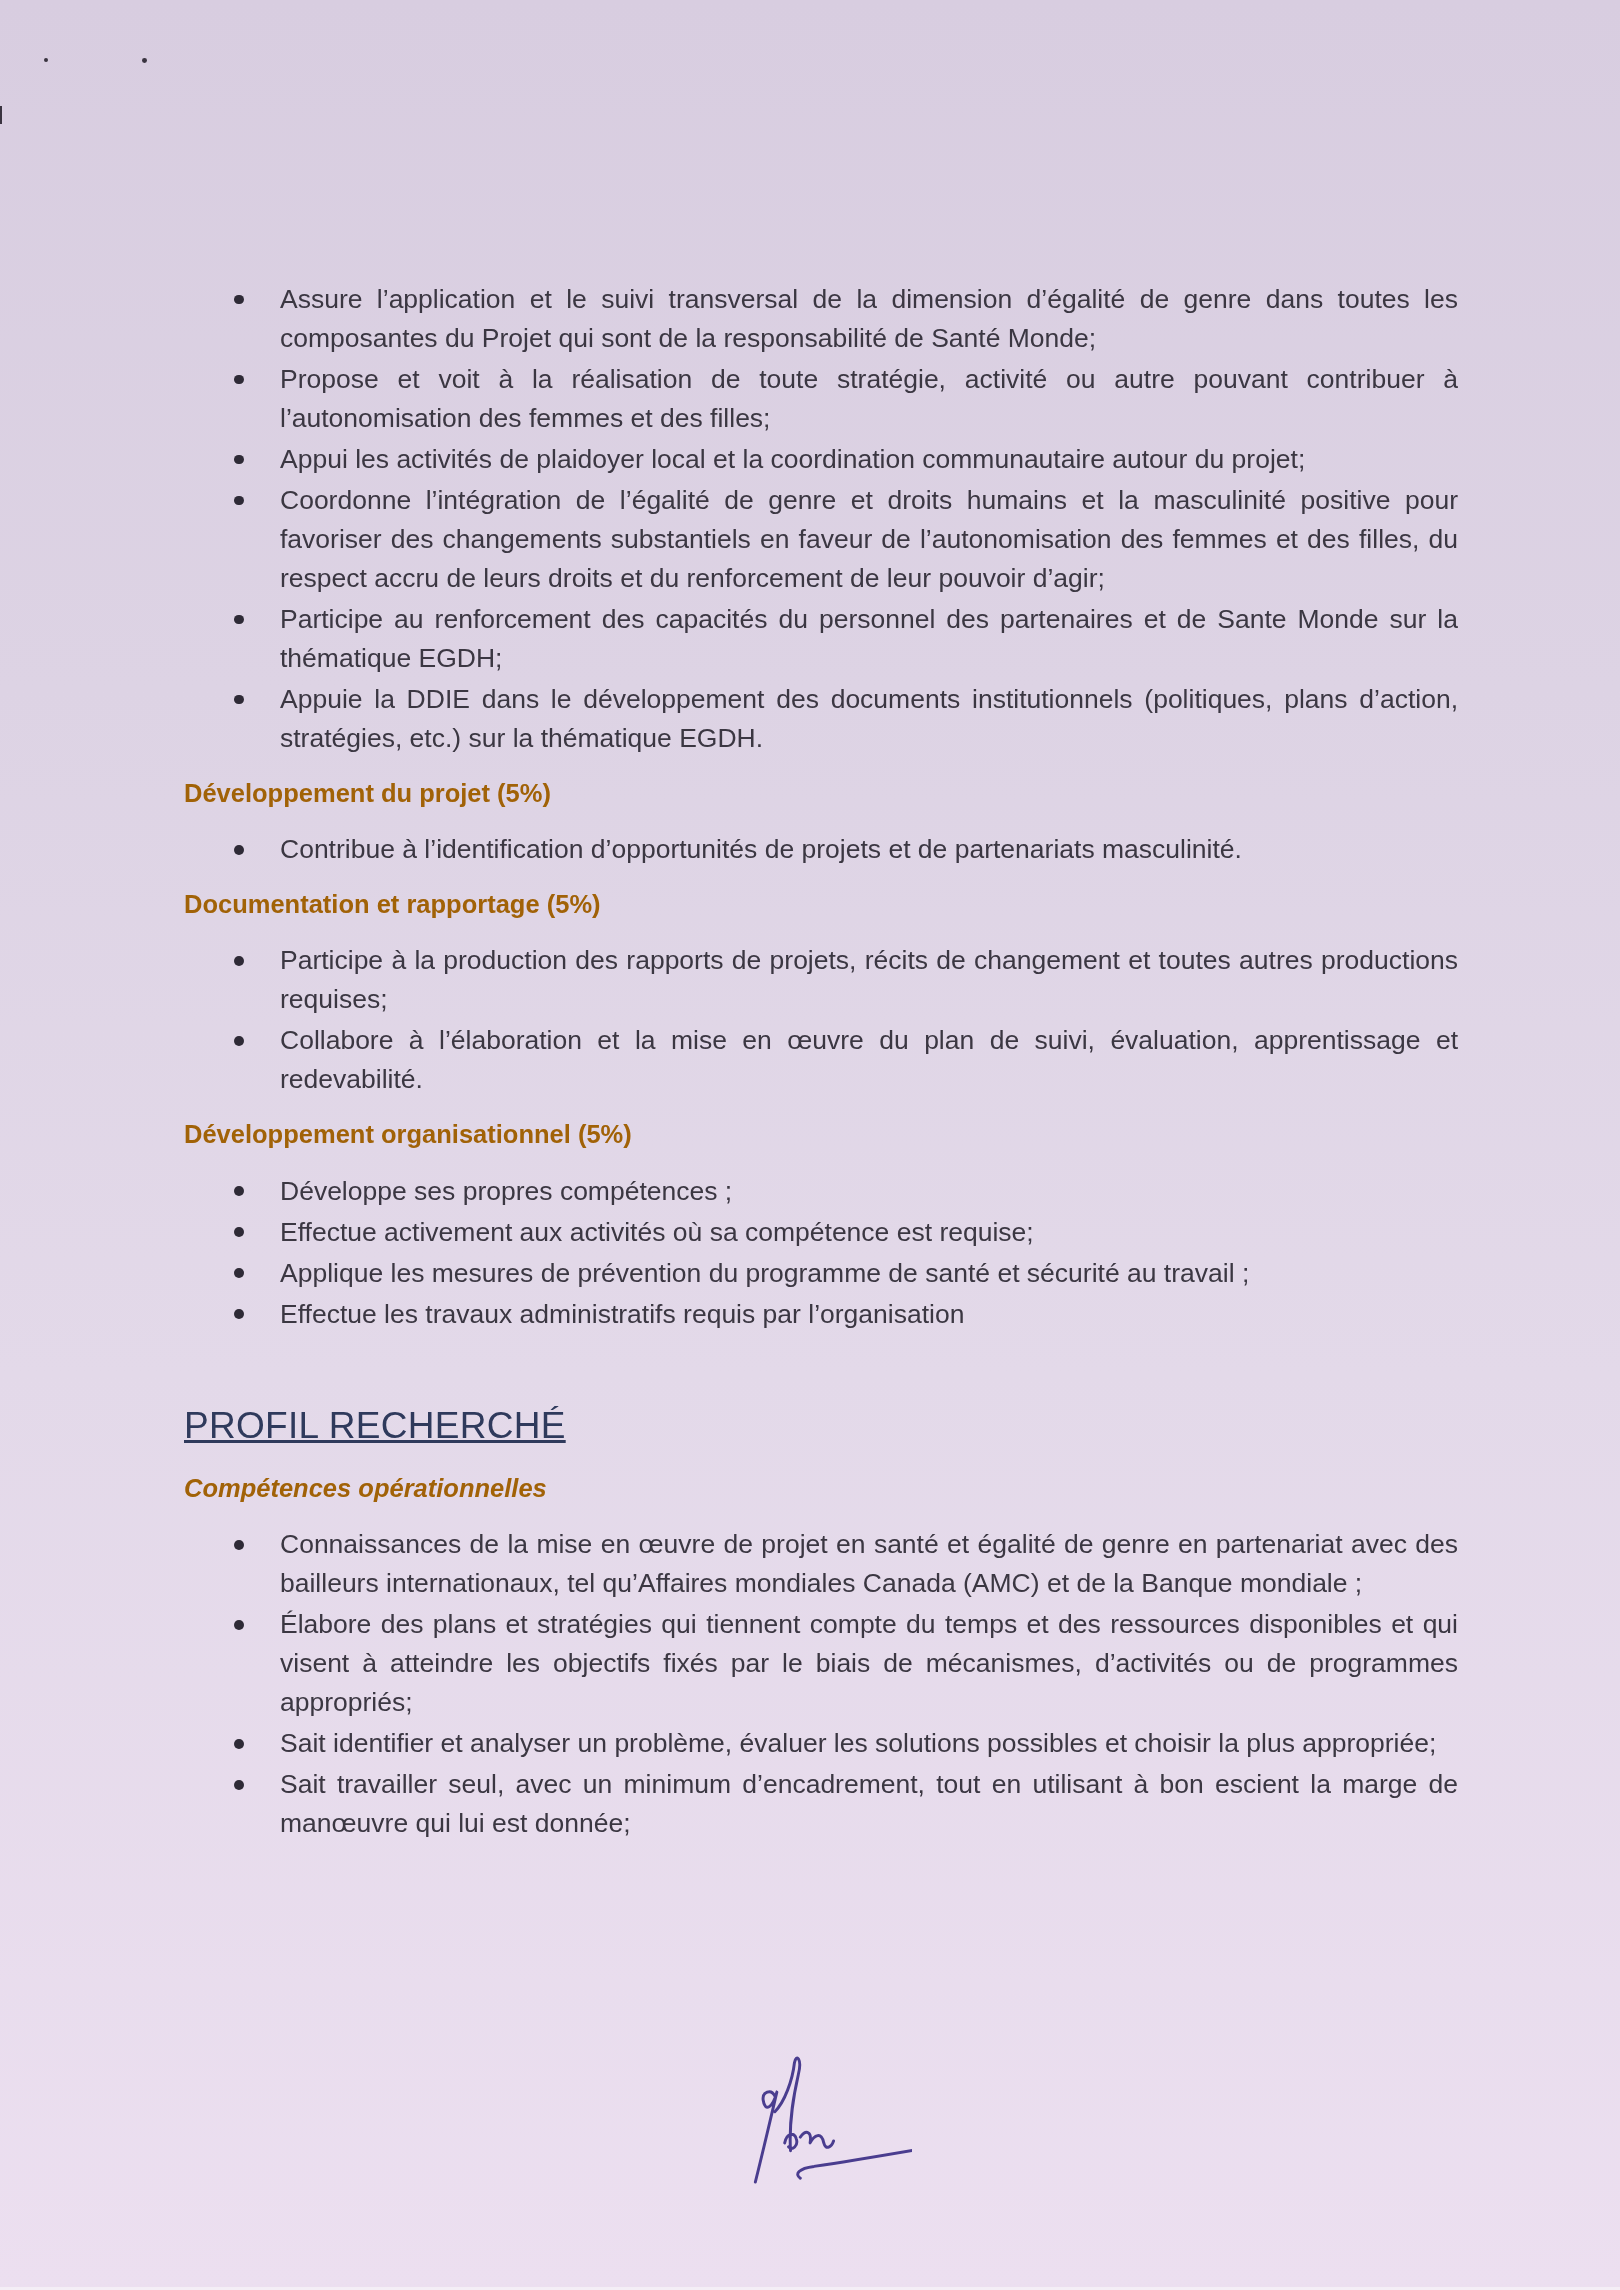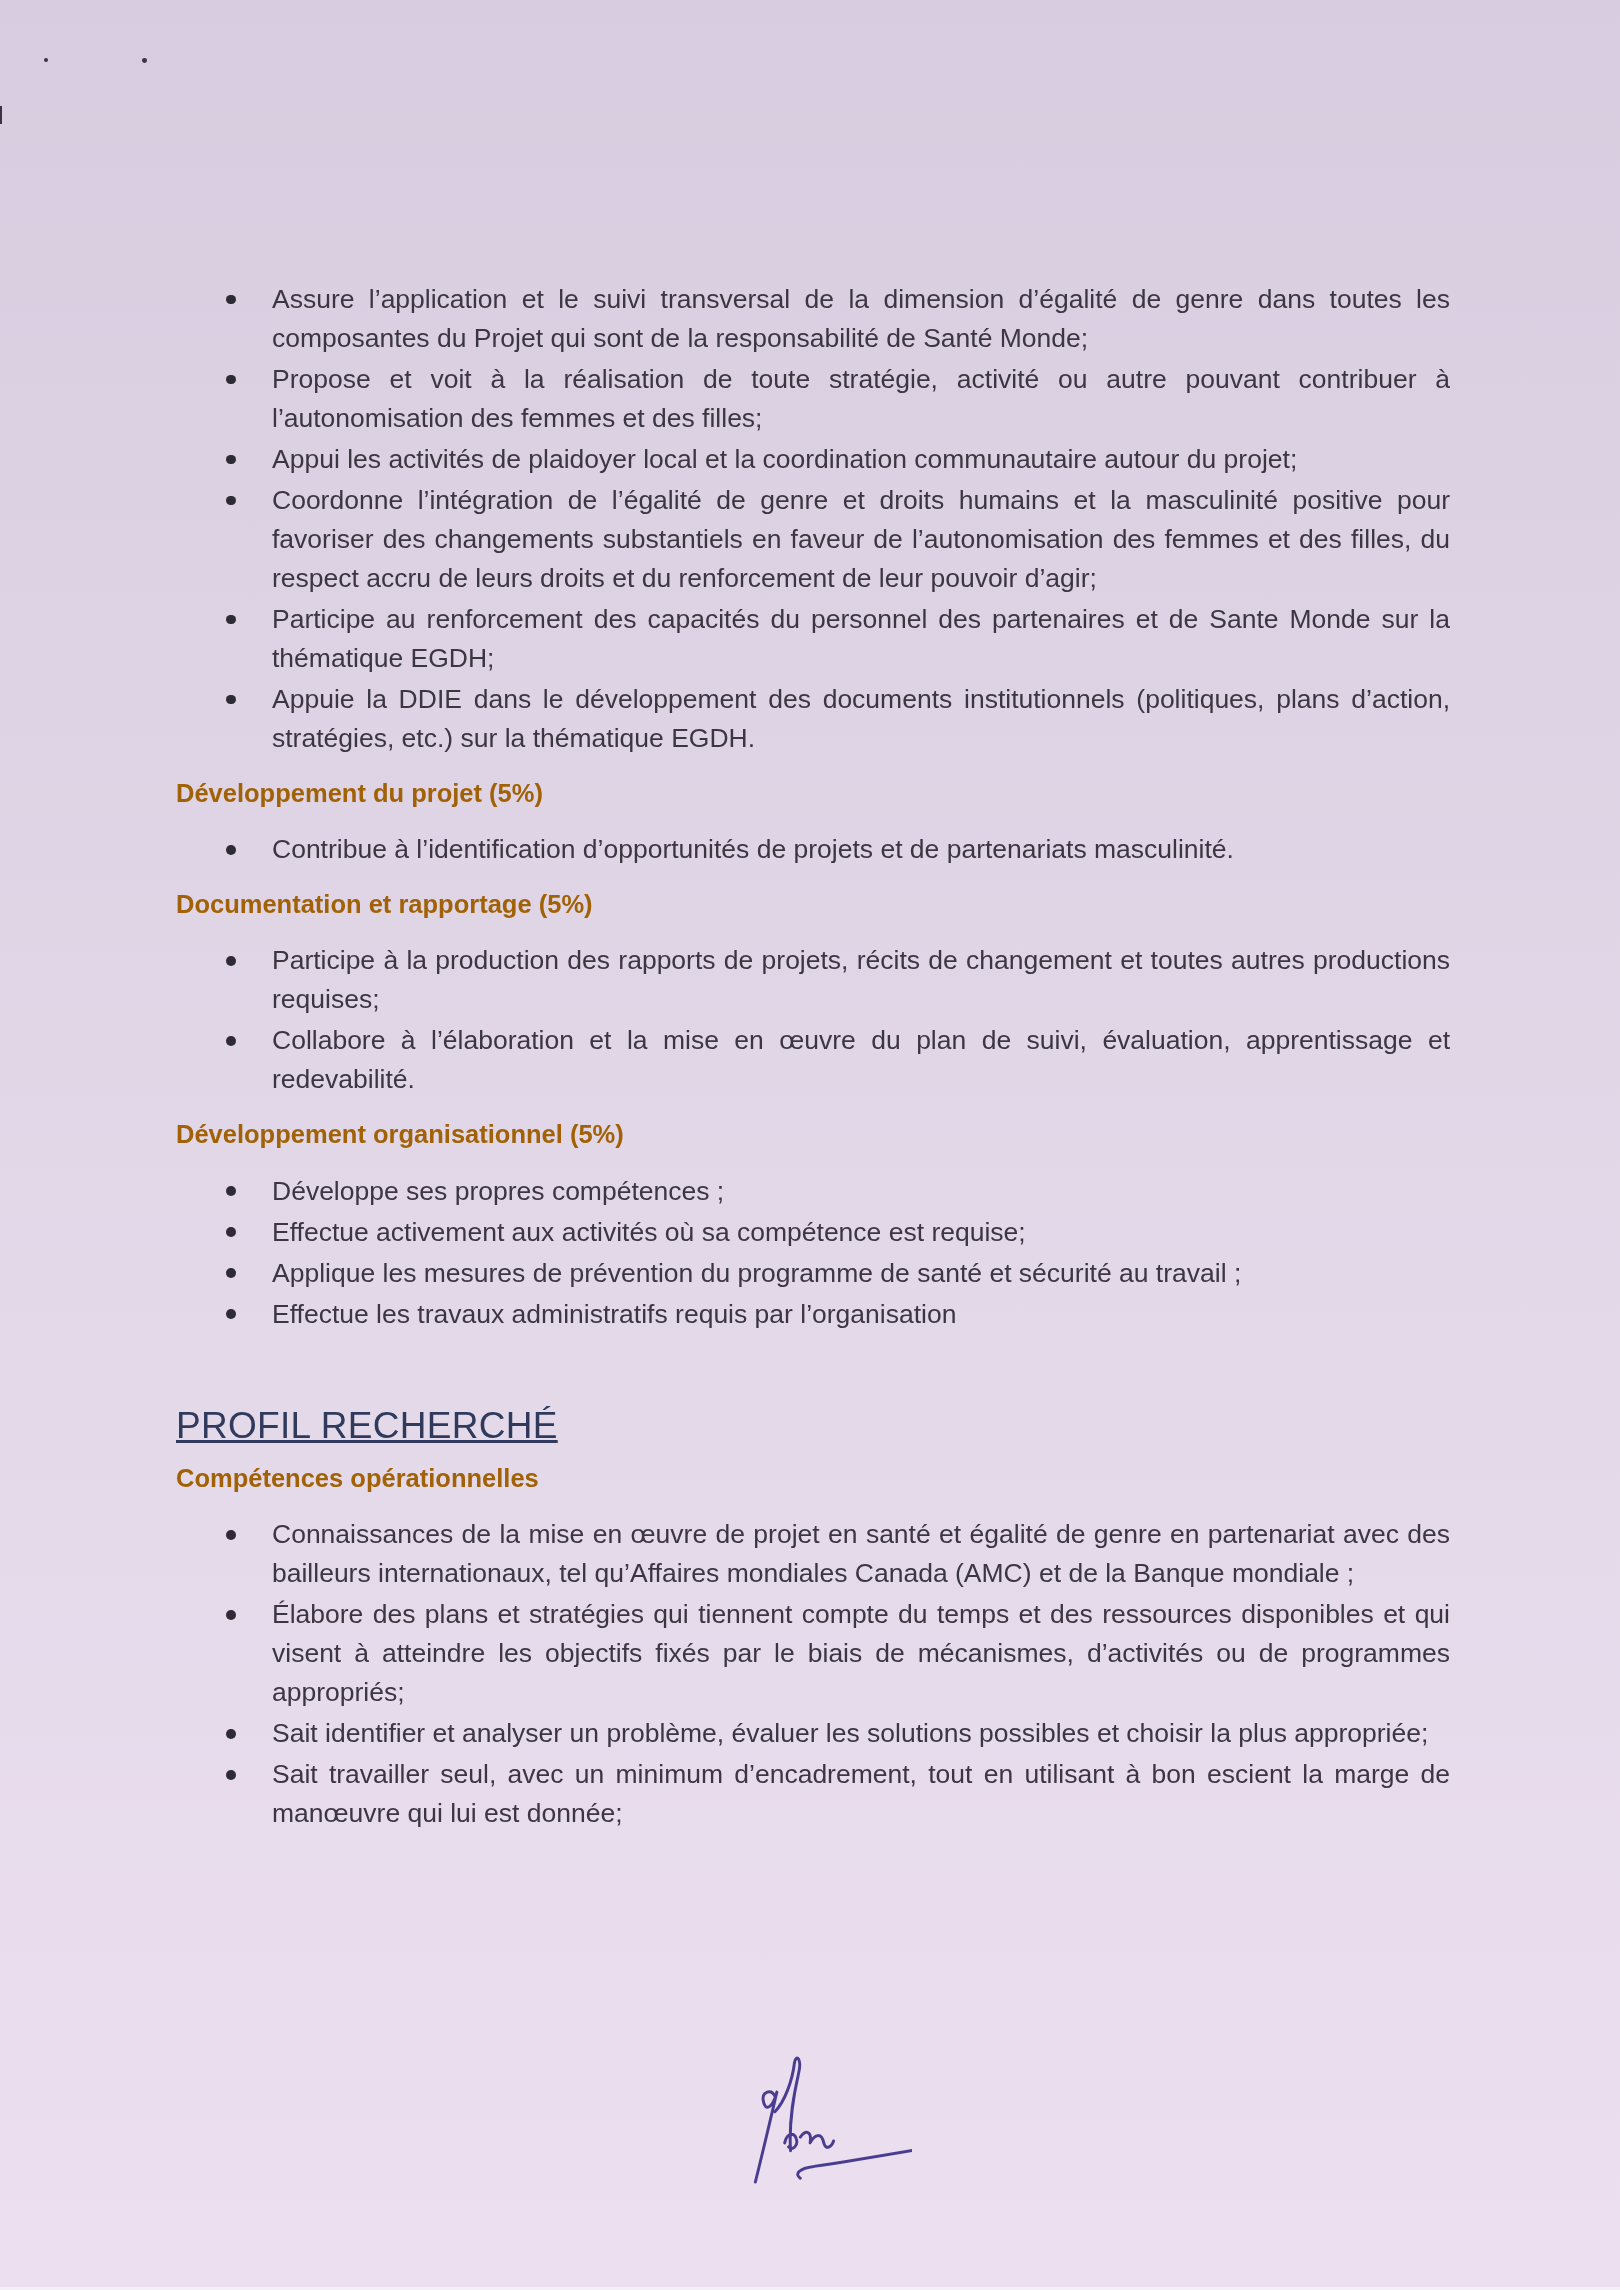--- a/index.html
+++ b/index.html
@@ -6,21 +6,21 @@
   body {
     width: 1620px; height: 2291px; overflow: hidden; position: relative;
     background: linear-gradient(180deg, #d8cde0 0%, #ddd3e4 30%, #e3d9e9 60%, #ecdff0 100%);
     font-family: "Liberation Sans", "DejaVu Sans", sans-serif;
     color: #3b3742;
   }
   .bottom-edge { position: absolute; left: 0; right: 0; bottom: 0; height: 3.9px; background: #f4eef6; }
   .speck { position: absolute; width: 4.9px; height: 4.9px; border-radius: 50%; background: #3a3440; }
   .edge-mark { position: absolute; left: 0; top: 106px; width: 2px; height: 17.6px; background: #3a3440; }
   .page {
-    position: absolute; left: 176px; top: 280px; width: 1274px;
+    position: absolute; left: 184px; top: 280px; width: 1274px;
     font-size: 26.5px; line-height: 39px;
   }
   ul.items { list-style: none; margin: 0; padding: 0; }
   ul.items li {
     position: relative; padding-left: 96px; margin: 0 0 2px 0;
     text-align: justify;
   }
   ul.items li .bullet {
     position: absolute; left: 50px; top: 14.7px; width: 9.8px; height: 9.8px;
     border-radius: 50%; background: #2e2a36;
@@ -66,21 +66,21 @@
 
   <div class="subhead">Développement organisationnel (5%)</div>
   <ul class="items">
     <li><span class="bullet"></span><span>Développe ses propres compétences ;</span></li>
     <li><span class="bullet"></span><span>Effectue activement aux activités où sa compétence est requise;</span></li>
     <li><span class="bullet"></span><span>Applique les mesures de prévention du programme de santé et sécurité au travail ;</span></li>
     <li><span class="bullet"></span><span>Effectue les travaux administratifs requis par l’organisation</span></li>
   </ul>
 
   <div class="section-title">PROFIL RECHERCHÉ</div>
-  <div class="subhead" style="margin-top:11px;">Compétences opérationnelles</div>
+  <div class="subhead" style="margin-top:21px;font-style:italic;">Compétences opérationnelles</div>
   <ul class="items">
     <li><span class="bullet"></span><span>Connaissances de la mise en œuvre de projet en santé et égalité de genre en partenariat avec des bailleurs internationaux, tel qu’Affaires mondiales Canada (AMC) et de la Banque mondiale ;</span></li>
     <li><span class="bullet"></span><span>Élabore des plans et stratégies qui tiennent compte du temps et des ressources disponibles et qui visent à atteindre les objectifs fixés par le biais de mécanismes, d’activités ou de programmes appropriés;</span></li>
     <li><span class="bullet"></span><span>Sait identifier et analyser un problème, évaluer les solutions possibles et choisir la plus appropriée;</span></li>
     <li><span class="bullet"></span><span>Sait travailler seul, avec un minimum d’encadrement, tout en utilisant à bon escient la marge de manœuvre qui lui est donnée;</span></li>
   </ul>
 </div>
 
 <svg class="signature" viewBox="0 0 200 135">
   <path d="M40 132 C48 100, 55 70, 62 40 M62 40 C58 55, 50 62, 48 48 C47 40, 56 36, 60 44 M60 60 C70 50, 78 28, 80 10 C82 0, 88 6, 84 22 C80 40, 74 68, 76 100 M70 92 C72 82, 80 80, 82 88 C84 95, 78 100, 74 96 M86 86 C92 78, 98 80, 96 92 C100 84, 108 80, 110 92 C112 100, 118 96, 120 90" fill="none" stroke="#4a3d8f" stroke-width="3" stroke-linecap="round" stroke-linejoin="round"></path>

